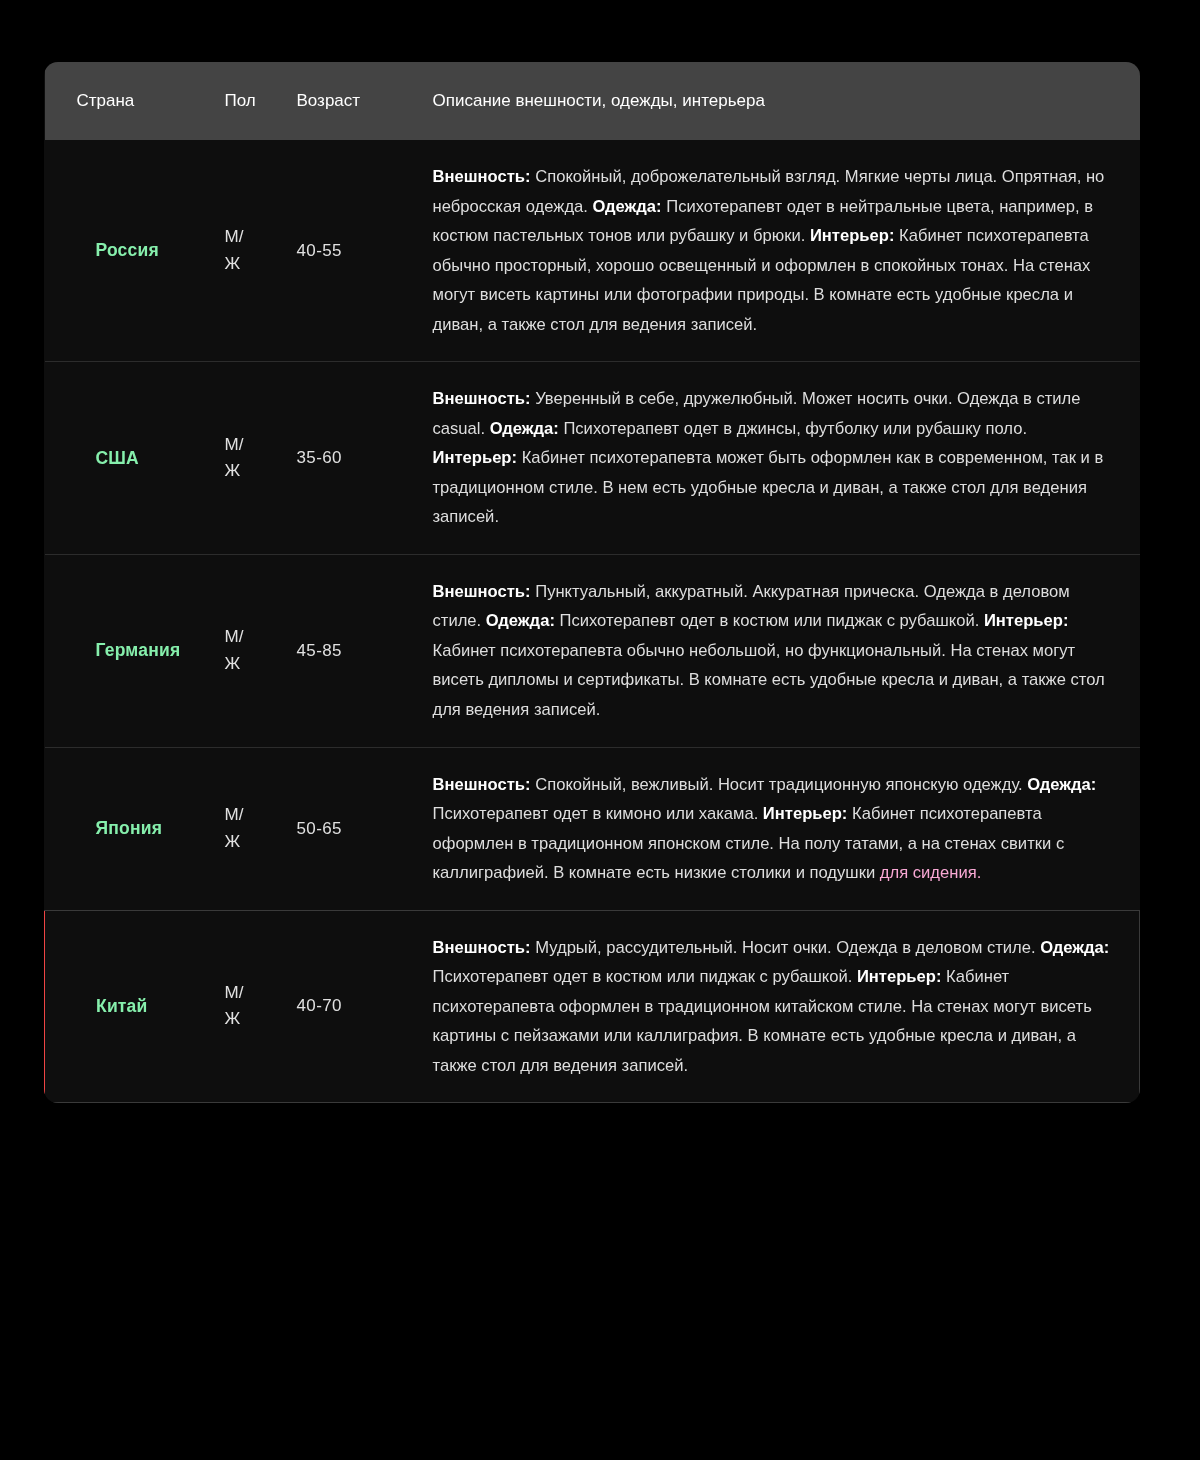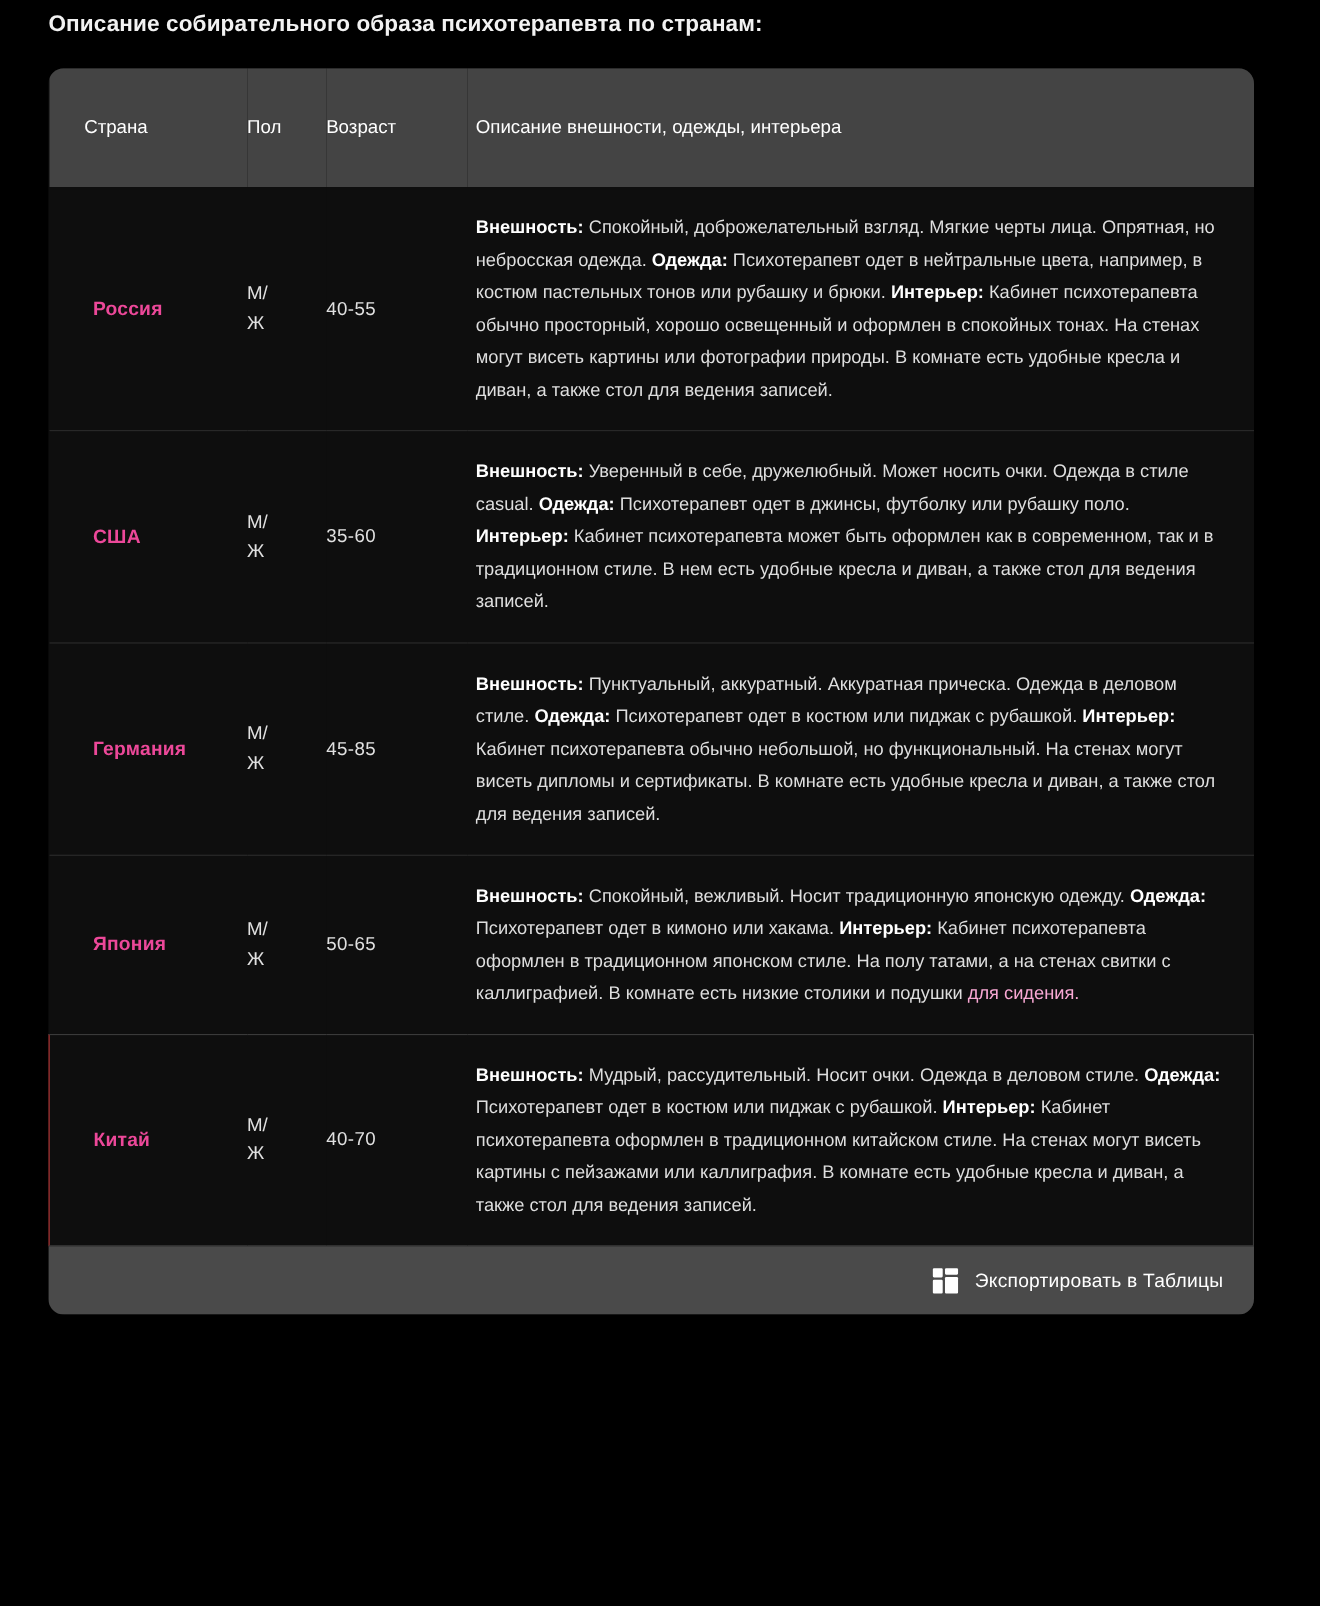--- a/index.html
+++ b/index.html
@@ -55,21 +55,21 @@
   
   thead tr {
     background: #444444;
   }
   thead th {
     text-align: left;
     font-weight: normal;
     font-size: 17px;
     color: #ffffff;
     padding: 0;
-    height: 108px;
+    height: 78px;
     vertical-align: middle;
     margin-left: 34px;
   }
   th.col-country   { width: 148px; padding-left: 32px; }
   th.col-gender    { width: 72px; }
   th.col-age       { width: 128px; }
   th.col-desc      { padding-left: 8px; }
 
   
   tbody tr {
@@ -86,24 +86,24 @@
   tbody tr.row-highlight td:first-child { border-left: 1px solid #ef4444; }
   tbody tr.row-highlight td:last-child  { border-right: 1px solid #3a3a3a; margin-top: 25px; }
 
   tbody td {
     vertical-align: middle;
     padding: 22px 0;
     color: #e8e8e8;
     font-size: 17px;
   }
   td.cell-country {
-    padding-left: 40px;
+    padding-left: 51px;
     font-weight: bold;
     font-size: 17.5px;
-    color: #ec4899;
+    color: #86efac;
     letter-spacing: 0.2px;
   }
   td.cell-gender {
     font-size: 17px;
     color: #e0e0e0;
     line-height: 1.55;
     white-space: pre-line;
   }
   td.cell-age {
     font-size: 17px;
@@ -155,21 +155,20 @@
     width: 25px;
     height: 25px;
     display: block;
   }
 </style>
 </head>
 <body>
 
 <div class="page">
 
-  <div class="page-title">Описание собирательного образа психотерапевта по странам:</div>
 
   <div class="table-card">
 
     <table class="data-table">
       <thead>
         <tr>
           <th class="col-country">Страна</th>
           <th class="col-gender">Пол</th>
           <th class="col-age">Возраст</th>
           <th class="col-desc">Описание внешности, одежды, интерьера</th>
@@ -213,28 +212,15 @@
           <td class="cell-country">Китай</td>
           <td class="cell-gender">М/
 Ж</td>
           <td class="cell-age">40-70</td>
           <td class="cell-desc"><b>Внешность:</b><span> Мудрый, рассудительный. Носит очки. Одежда в деловом стиле. </span><b>Одежда:</b><span> Психотерапевт одет в костюм или пиджак с рубашкой. </span><b>Интерьер:</b><span> Кабинет психотерапевта оформлен в традиционном китайском стиле. На стенах могут висеть картины с пейзажами или каллиграфия. В комнате есть удобные кресла и диван, а также стол для ведения записей.</span><span class="dim"></span></td>
         </tr>
 
       </tbody>
     </table>
 
-    <div class="table-footer">
-      <button class="export-button">
-        <span class="sheets-icon-wrap">
-          <svg class="sheets-icon" viewBox="0 0 24 24" xmlns="http://www.w3.org/2000/svg" aria-hidden="true">
-            <rect x="1" y="1" width="8.6" height="8" rx="1" fill="#ffffff"></rect>
-            <rect x="11.6" y="1" width="11.4" height="5.6" rx="1" fill="#ffffff"></rect>
-            <rect x="1" y="11" width="8.6" height="12" rx="1" fill="#ffffff"></rect>
-            <rect x="11.6" y="8.6" width="11.4" height="14.4" rx="1" fill="#ffffff"></rect>
-          </svg>
-        </span>
-        <span class="export-label">Экспортировать в Таблицы</span>
-      </button>
-    </div>
 
   </div>
 </div>
 
 </body></html>

